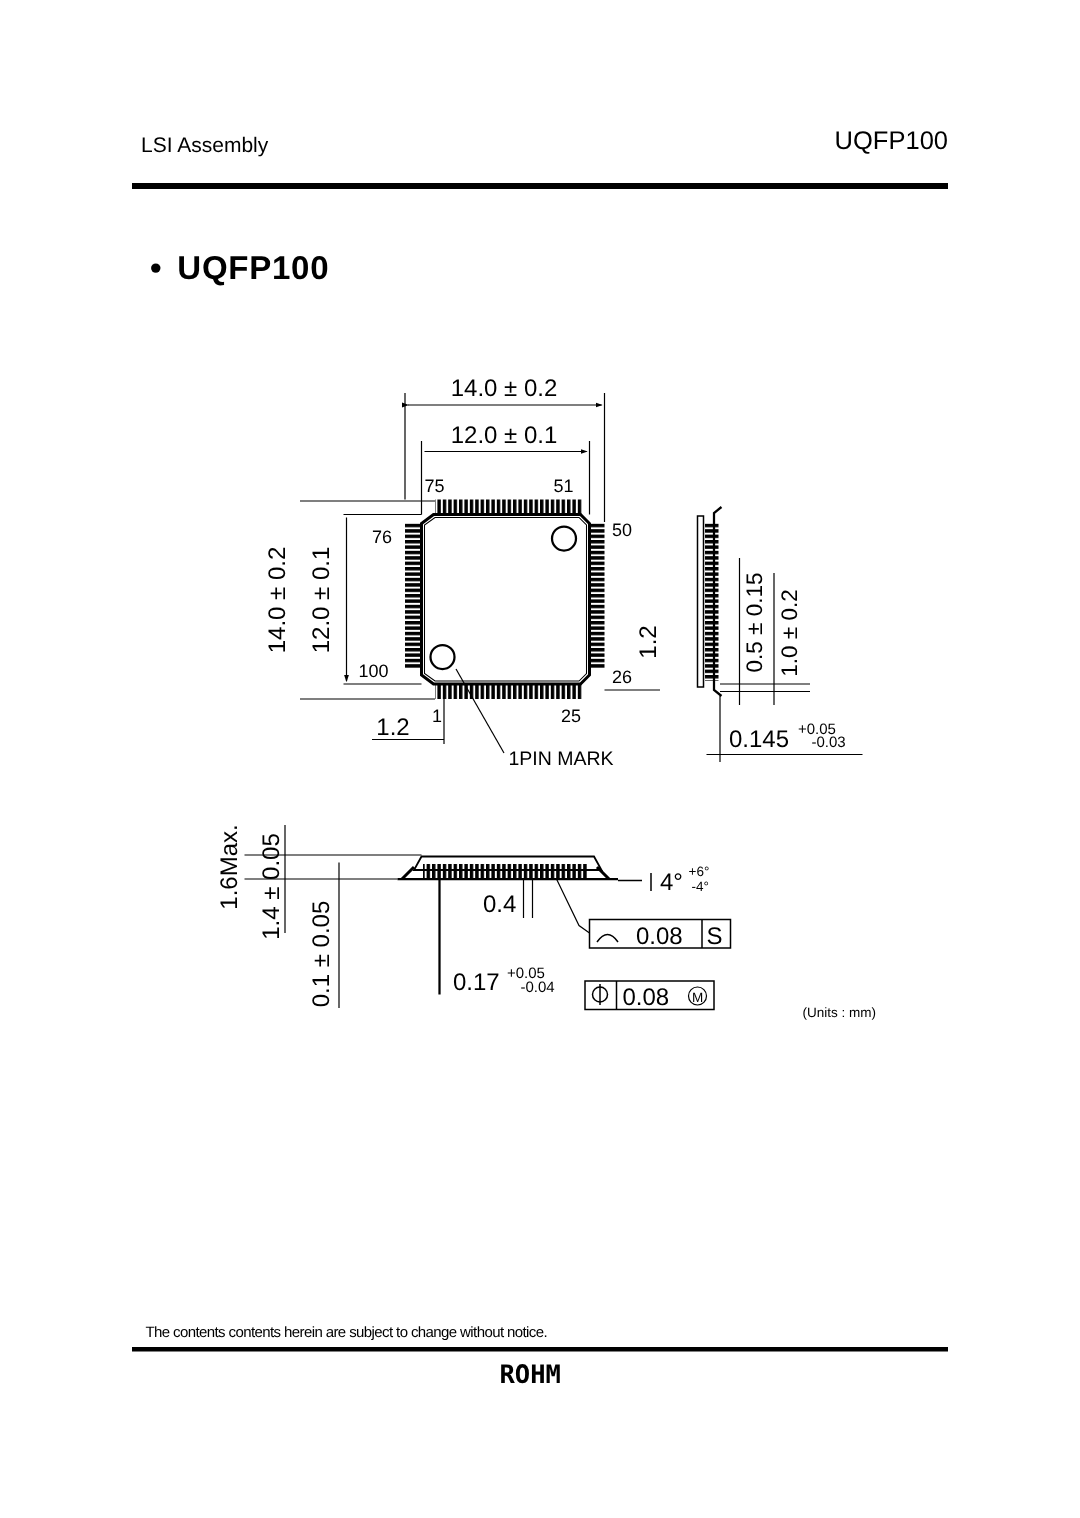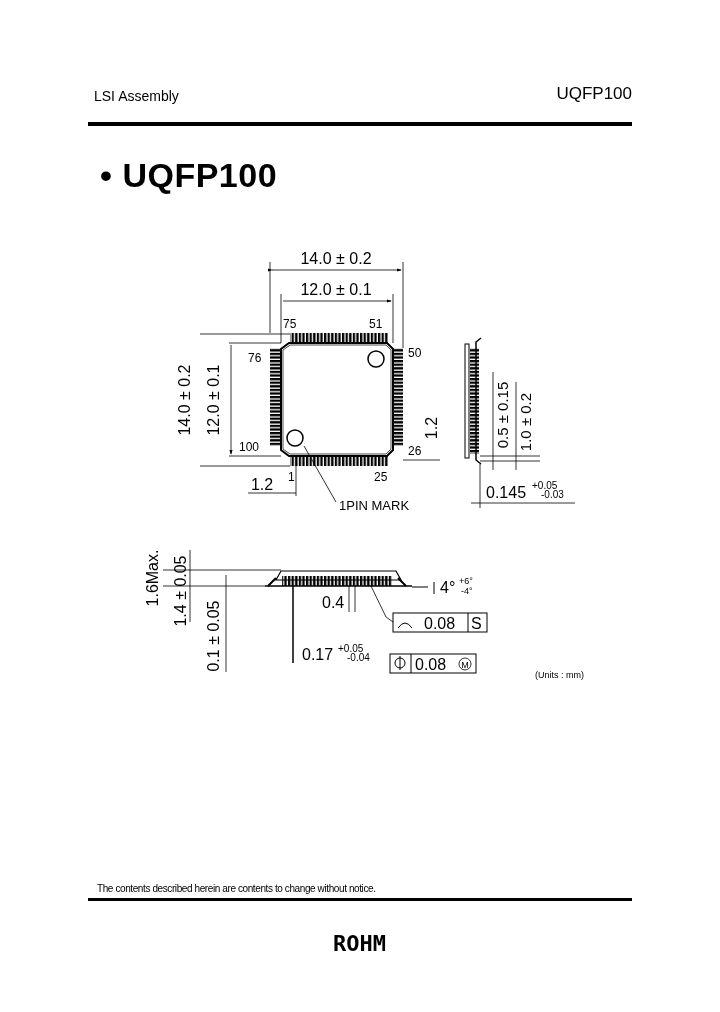--- a/index.html
+++ b/index.html
@@ -1,25 +1,25 @@
 <!DOCTYPE html>
 <html><head>
 <meta charset="utf-8">
 <style>
   html, body { margin:0; padding:0; background:#ffffff; }
   body { width:720px; height:1012px; position:relative; overflow:hidden; font-family:"Liberation Sans", sans-serif; color:#000; }
   .abs { position:absolute; }
   .hdr-left { left:94px; top:88px; font-size:14px; }
   .hdr-right { right:88px; top:84px; font-size:17px; }
   .hdr-rule { left:88px; top:122px; width:544px; height:4px; background:#000; }
-  .title { left:100px; top:156px; font-size:34px; font-weight:bold; letter-spacing:0.5px; }
+  .title { left:100px; top:166px; font-size:22px; font-weight:bold; letter-spacing:0.5px; }
   .title .bullet { margin-right:10px; }
   .footer-note { left:97px; top:883px; font-size:10px; letter-spacing:-0.4px; }
   .footer-rule { left:88px; top:898px; width:544px; height:3px; background:#000; }
-  .logo { left:333px; top:907px; font-size:22px; font-weight:bold; font-family:"DejaVu Sans Mono", monospace; letter-spacing:0px; transform:scaleY(1.0);margin-top:24px; }
+  .logo { left:333px; top:907px; font-size:17px; font-weight:bold; font-family:"DejaVu Sans Mono", monospace; letter-spacing:0px; transform:scaleY(1.0); }
   svg { position:absolute; left:0; top:0; }
   svg text { font-family:"Liberation Sans", sans-serif; fill:#000; }
 </style>
 </head>
 <body>
 
 <div class="abs hdr-left">LSI Assembly</div>
 <div class="abs hdr-right">UQFP100</div>
 <div class="abs hdr-rule"></div>
 
@@ -144,15 +144,15 @@
     <circle cx="400" cy="663" r="5" fill="none" stroke="#000" stroke-width="1"></circle>
     <line x1="400" y1="656" x2="400" y2="670" stroke="#000" stroke-width="1"></line>
     <text x="415" y="670" font-size="16">0.08</text>
     <circle cx="465" cy="664" r="6" fill="none" stroke="#000" stroke-width="0.8"></circle>
     <text x="465" y="668" font-size="9" text-anchor="middle">M</text>
   </g>
 
   <text x="535" y="678" font-size="9">(Units : mm)</text>
 </svg>
 
-<div class="abs footer-note">The contents described herein are contents to change without notice.</div>
+<div class="abs footer-note">The contents contents herein are subject to change without notice.</div>
 <div class="abs footer-rule"></div>
 <div class="abs logo">ROHM</div>
 
 </body></html>

